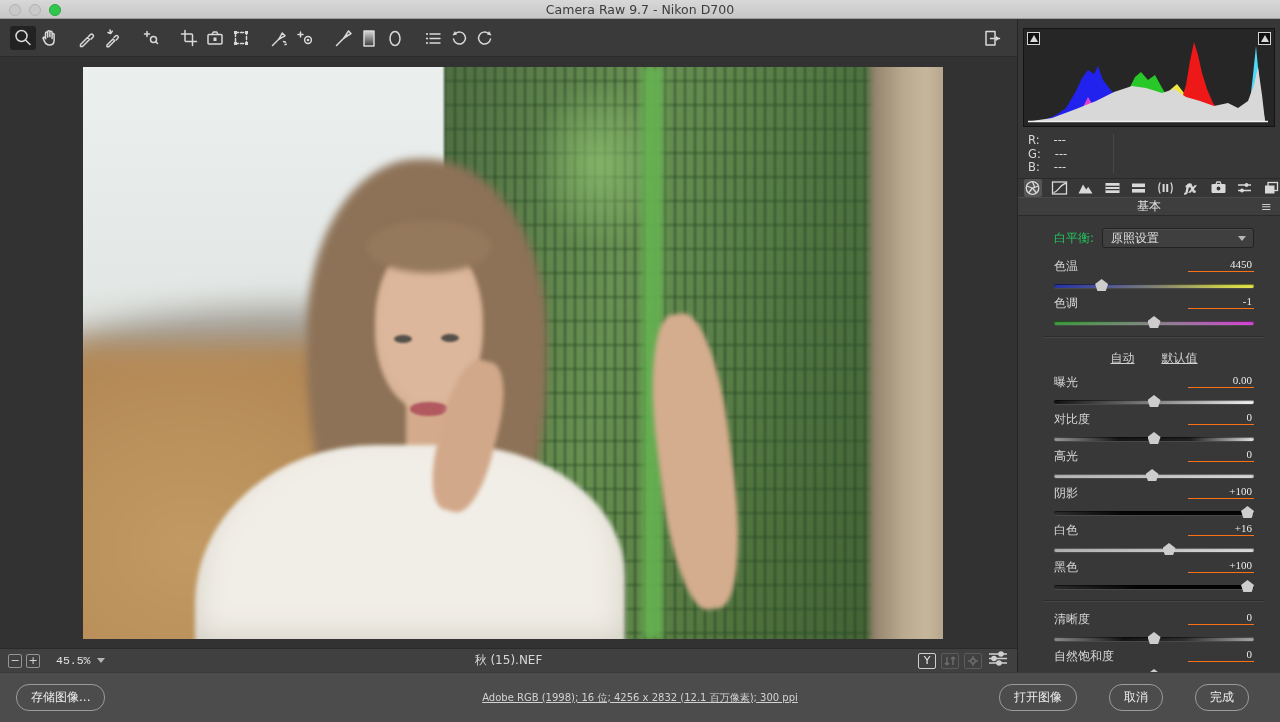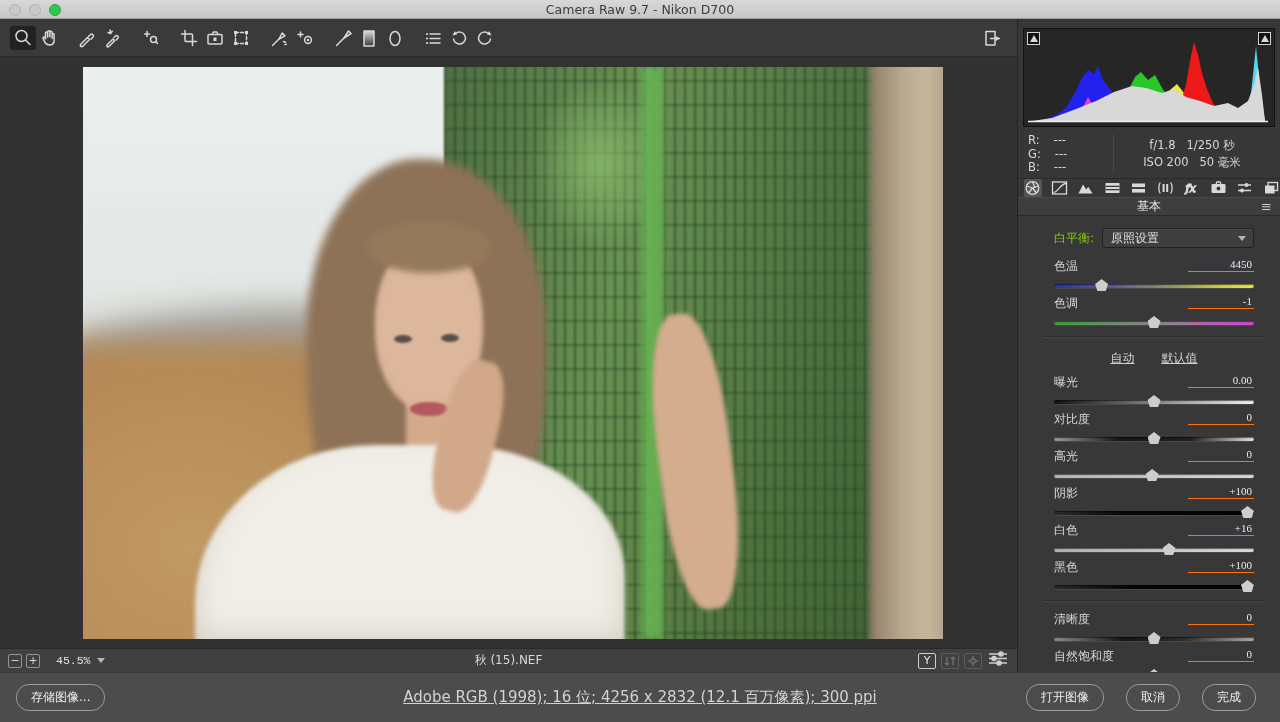--- a/index.html
+++ b/index.html
@@ -99,21 +99,21 @@
   .tab .fx { fill:#d9d9d9; font-style:italic; font-size:11px; font-family:"DejaVu Serif",serif; }
 
   .phead { height:34px; background:#3e3e3e; border-top:1px solid #4a4a4a; border-bottom:1px solid #2a2a2a;
     position:relative; display:flex; align-items:center; justify-content:center; }
   .phead .ptitle { color:#e3e3e3; font-size:12px; }
   .phead .menu { position:absolute; right:8px; color:#cfcfcf; font-size:13px; line-height:10px; }
 
   
   .controls { flex:1; background:#383838; padding:12px 26px 0 36px; }
   .wbrow { display:flex; align-items:center; margin-bottom:10px; }
-  .wbrow label { color:#84cc16; font-size:12px; white-space:nowrap; }
+  .wbrow label { color:#22c55e; font-size:12px; white-space:nowrap; }
   .wbselect { flex:1; margin-left:8px; height:20px; background:#3f3f3f; border:1px solid #222;
     border-radius:3px; box-shadow:inset 0 1px 0 rgba(255,255,255,.07);
     display:flex; align-items:center; padding:0 8px; color:#e2e2e2; font-size:12px; position:relative; }
   .wbselect .caret { position:absolute; right:7px; }
 
   .srow { margin-top:7px; }
   .shead { display:flex; justify-content:space-between; align-items:flex-start; }
   .slabel { font-size:12px; color:#d6d6d6; }
   .svalue { font-size:11px; color:#ececec; min-width:66px; text-align:right;
     border-bottom:1px solid #f97316; padding:0 2px 1px;font-family:Liberation Serif, serif; }
@@ -135,23 +135,23 @@
 
   .autodef { text-align:center; margin:10px 0 4px; }
   .autodef span { color:#d2d2d2; font-size:12px; text-decoration:underline; margin:0 11px; }
   .divider { height:1px; background:#2c2c2c; box-shadow:0 1px 0 #464646; margin:11px -10px 4px; }
 
   
   .bottombar { height:50px; background:#4c4c4c; border-top:1px solid #3a3a3a;
     display:flex; align-items:center; padding:0 16px; position:relative; }
   .pill { border:1px solid #9b9b9b; border-radius:13px; background:transparent; color:#ededed;
     font-size:12px; padding:4px 14px; font-family:inherit; }
-  .wflink { position:absolute; left:0; right:0; text-align:center; color:#d2d2d2; font-size:15px;
+  .wflink { position:absolute; left:0; right:0; text-align:center; color:#d2d2d2; font-size:10px;
     text-decoration:underline; pointer-events:none; }
-  .bb-right { position:absolute; right:24px; display:flex; gap:22px; }
+  .bb-right { position:absolute; right:31px; display:flex; gap:32px; }
 </style>
 </head>
 <body>
 
 <div class="titlebar">
   <div class="lights">
     <div class="light dim"></div>
     <div class="light dim"></div>
     <div class="light green"></div>
   </div>
@@ -371,24 +371,20 @@
           </div>
         <div class="row">
             <span>G:</span>
             <span>---</span>
           </div>
         <div class="row">
             <span>B:</span>
             <span>---</span>
           </div>
       </div>
-      <div class="exifcol">
-        <div><span>f/1.8</span>&nbsp;&nbsp;&nbsp;<span>1/250 秒</span></div>
-        <div><span>ISO 200</span>&nbsp;&nbsp;&nbsp;<span>50 毫米</span></div>
-      </div>
     </div>
 
     <div class="tabs">
       <div class="tab selected">
         <svg width="17" height="16">
             <circle cx="8.5" cy="8" r="6.3"></circle>
             <path d="M8.5 1.7L11 8M14.6 6L8.5 8M12.5 13L8.5 8M4.5 13L8.5 8M2.4 6l6.1 2"></path>
           </svg>
       </div>
       <div class="tab">

